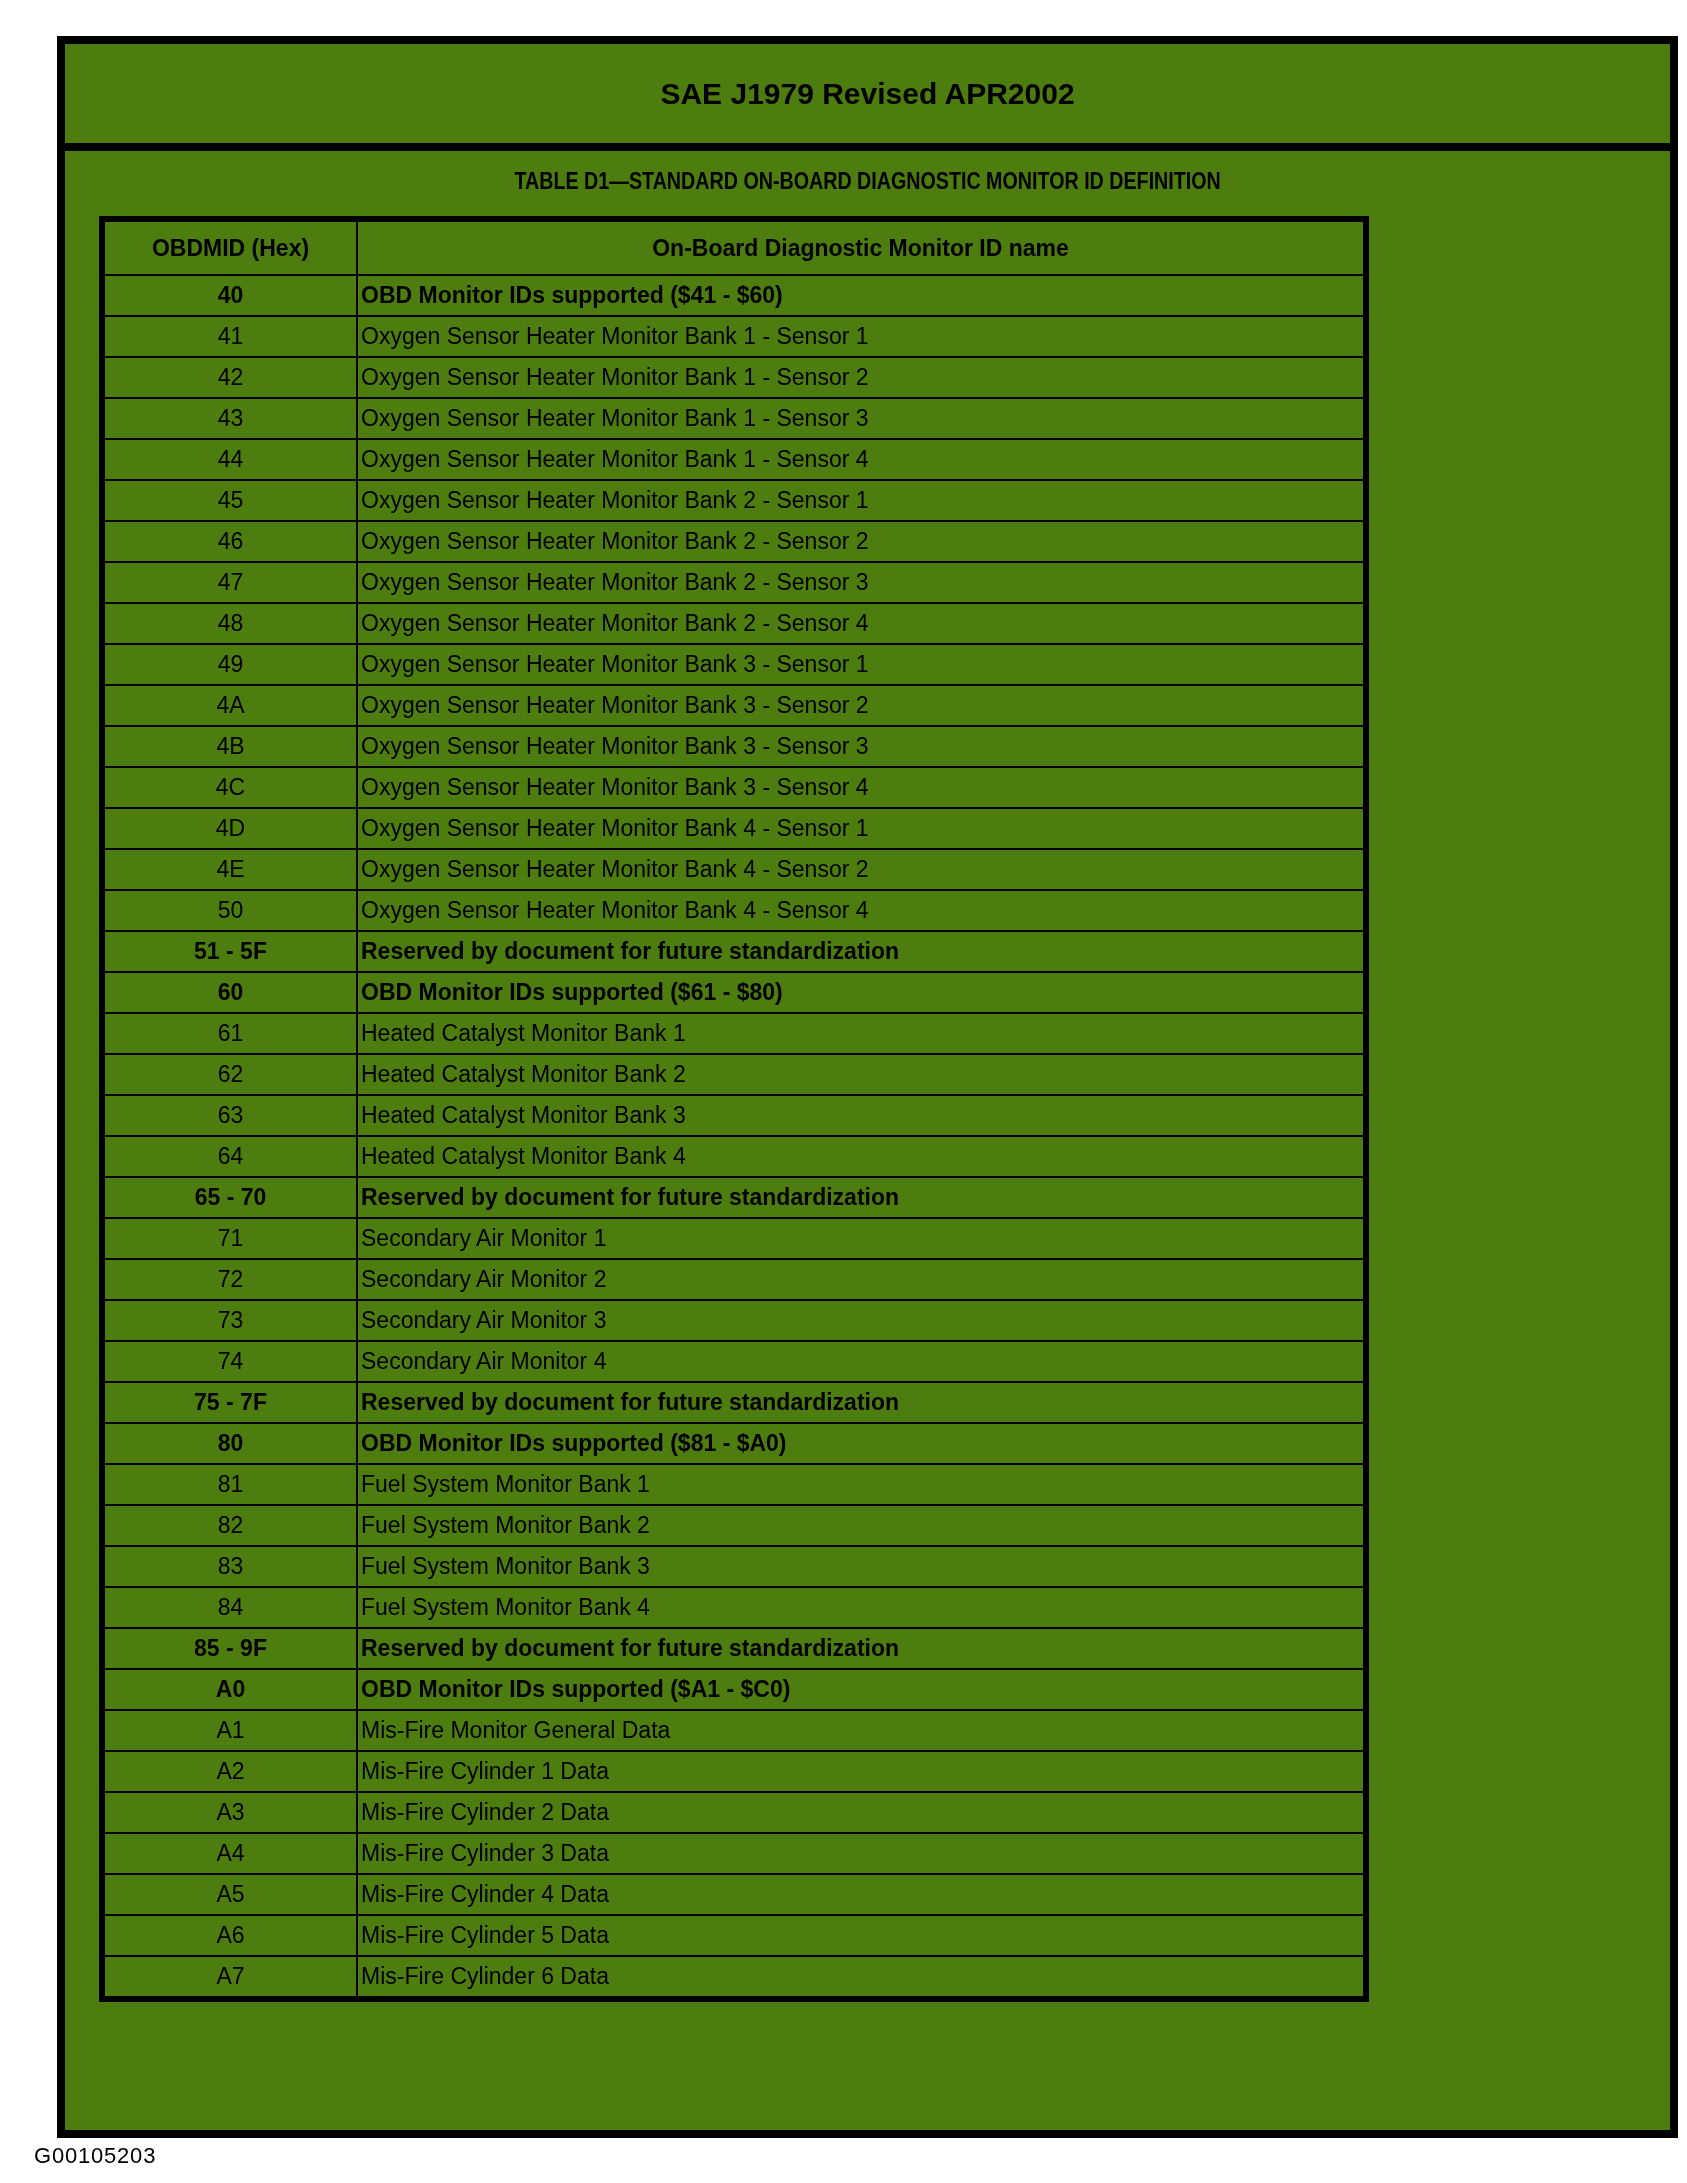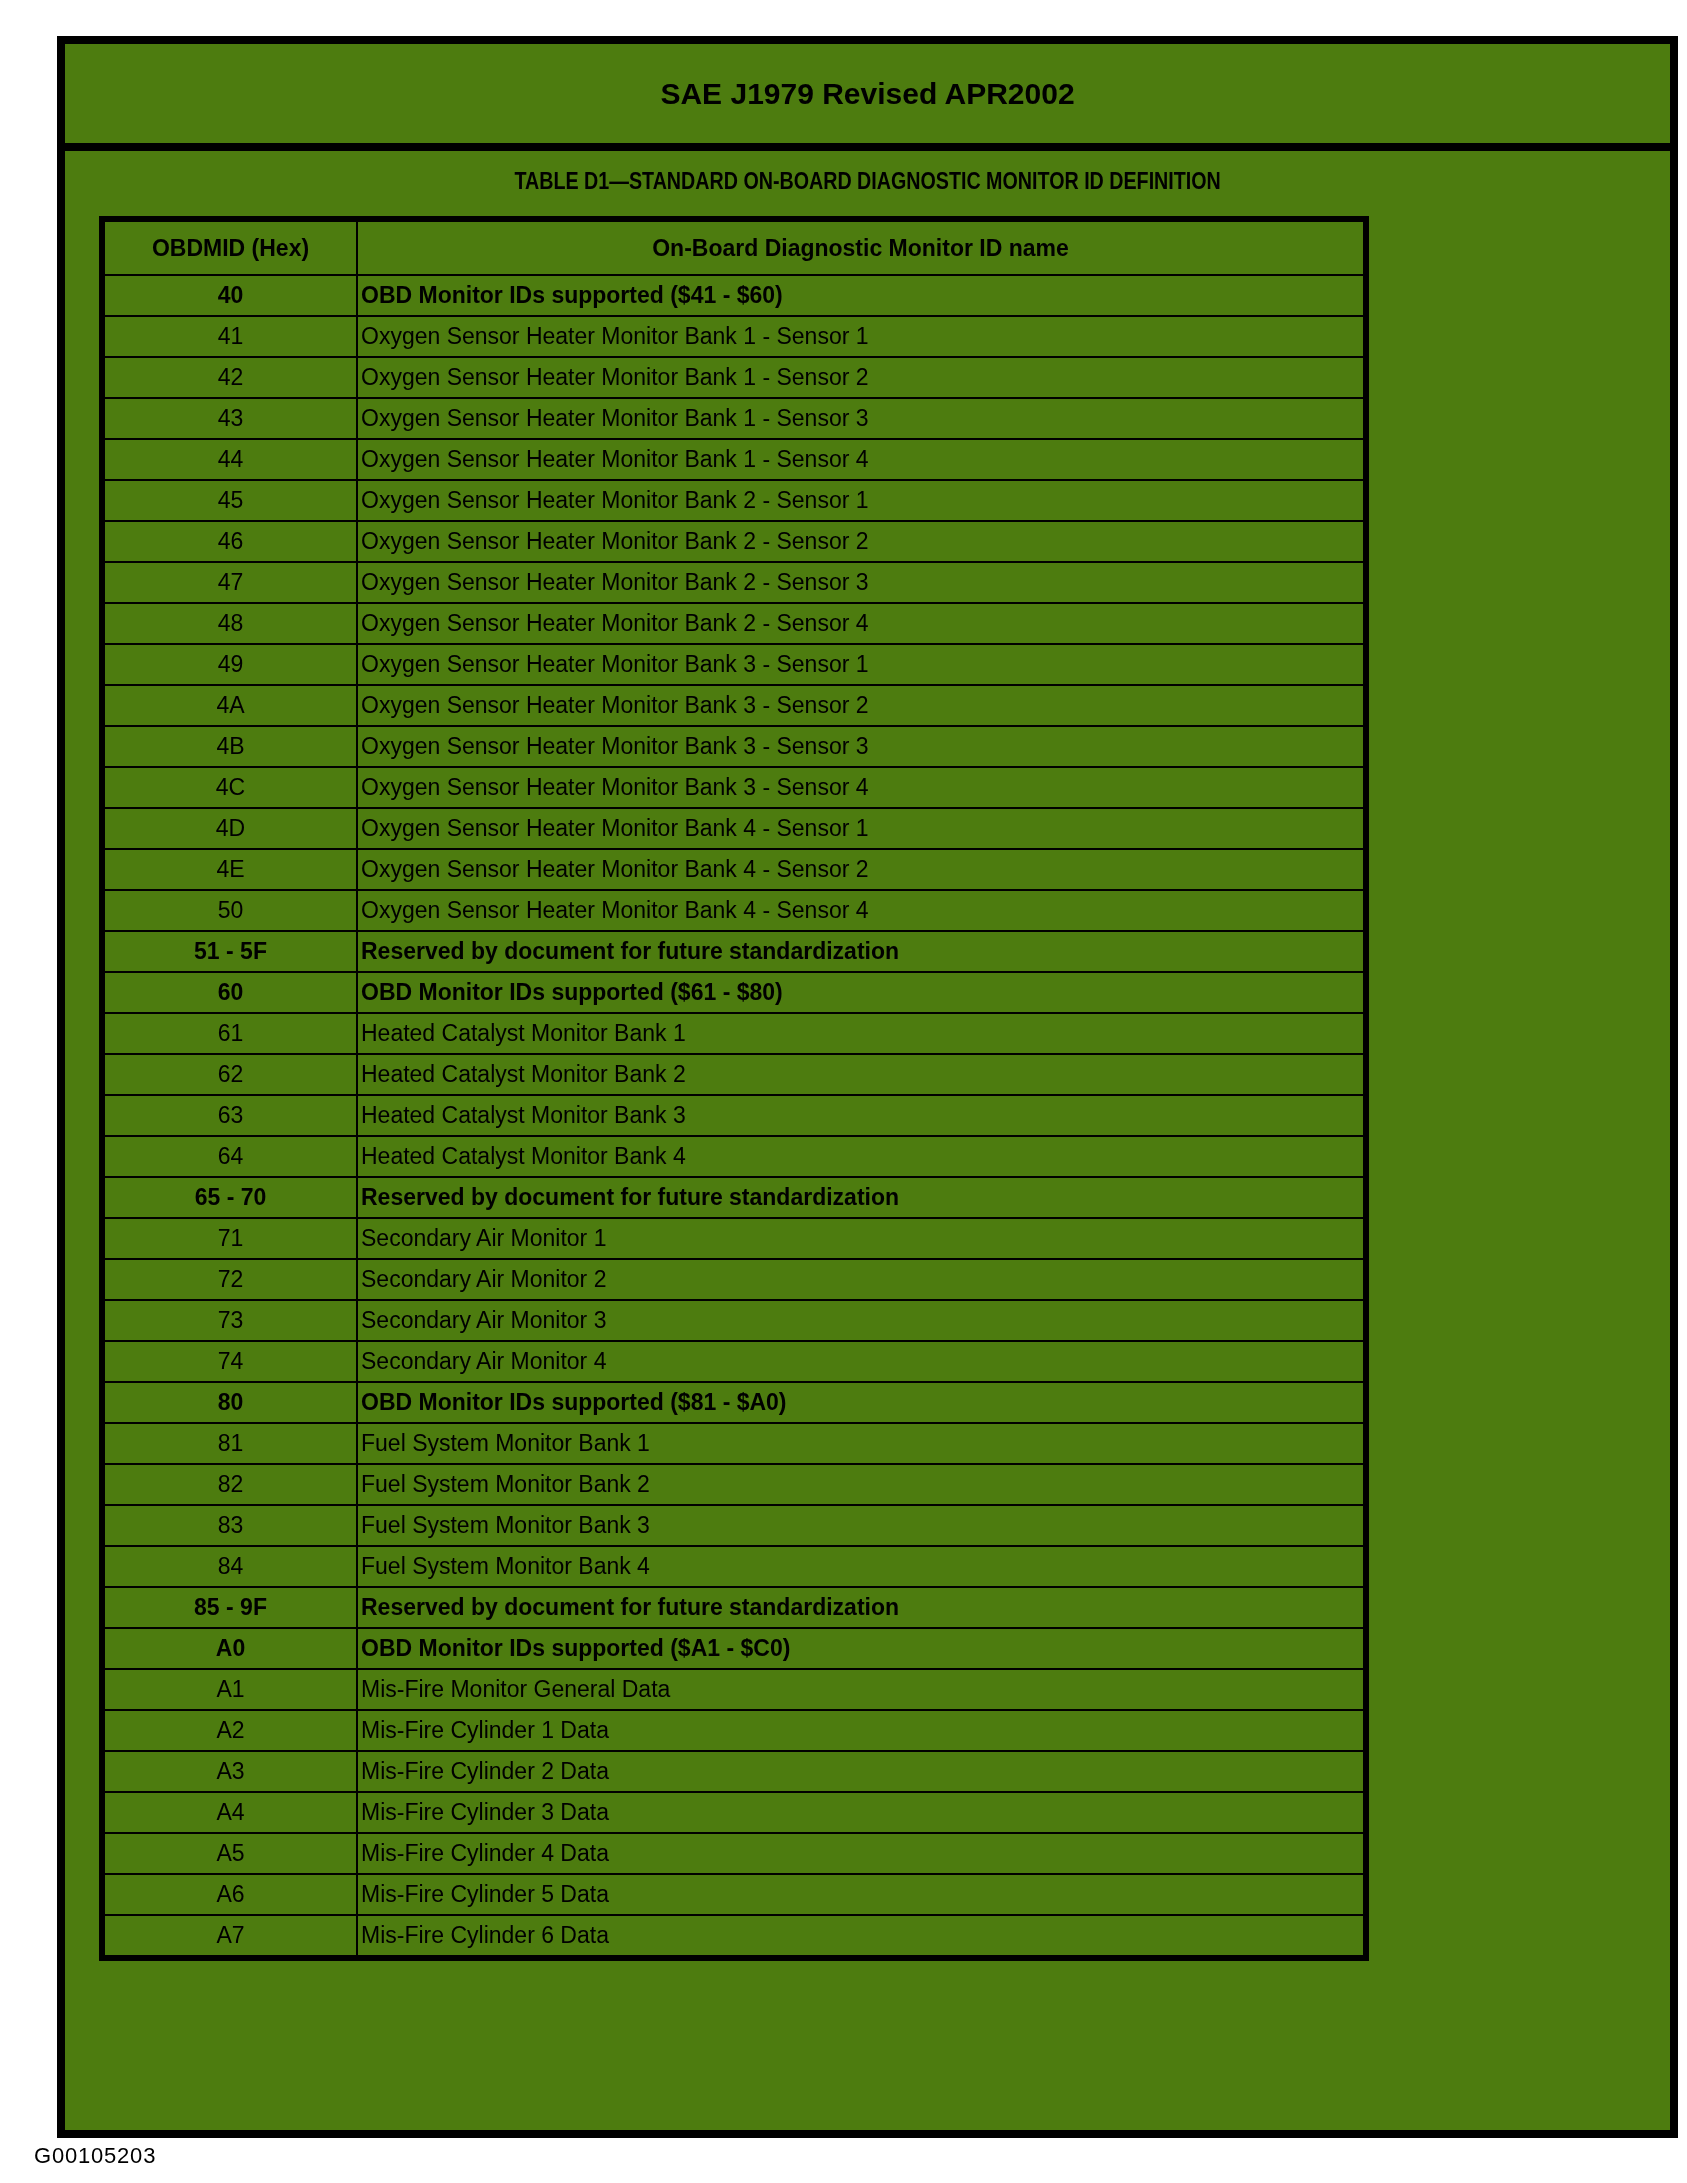--- a/index.html
+++ b/index.html
@@ -214,20 +214,24 @@
         </tr>
         <tr>
           <td class="hex">73</td>
           <td class="name">Secondary Air Monitor 3</td>
         </tr>
         <tr>
           <td class="hex">74</td>
           <td class="name">Secondary Air Monitor 4</td>
         </tr>
         <tr class="section">
+          <td class="hex">75 - 7F</td>
+          <td class="name">Reserved by document for future standardization</td>
+        </tr>
+        <tr class="section">
           <td class="hex">80</td>
           <td class="name">OBD Monitor IDs supported ($81 - $A0)</td>
         </tr>
         <tr>
           <td class="hex">81</td>
           <td class="name">Fuel System Monitor Bank 1</td>
         </tr>
         <tr>
           <td class="hex">82</td>
           <td class="name">Fuel System Monitor Bank 2</td>

